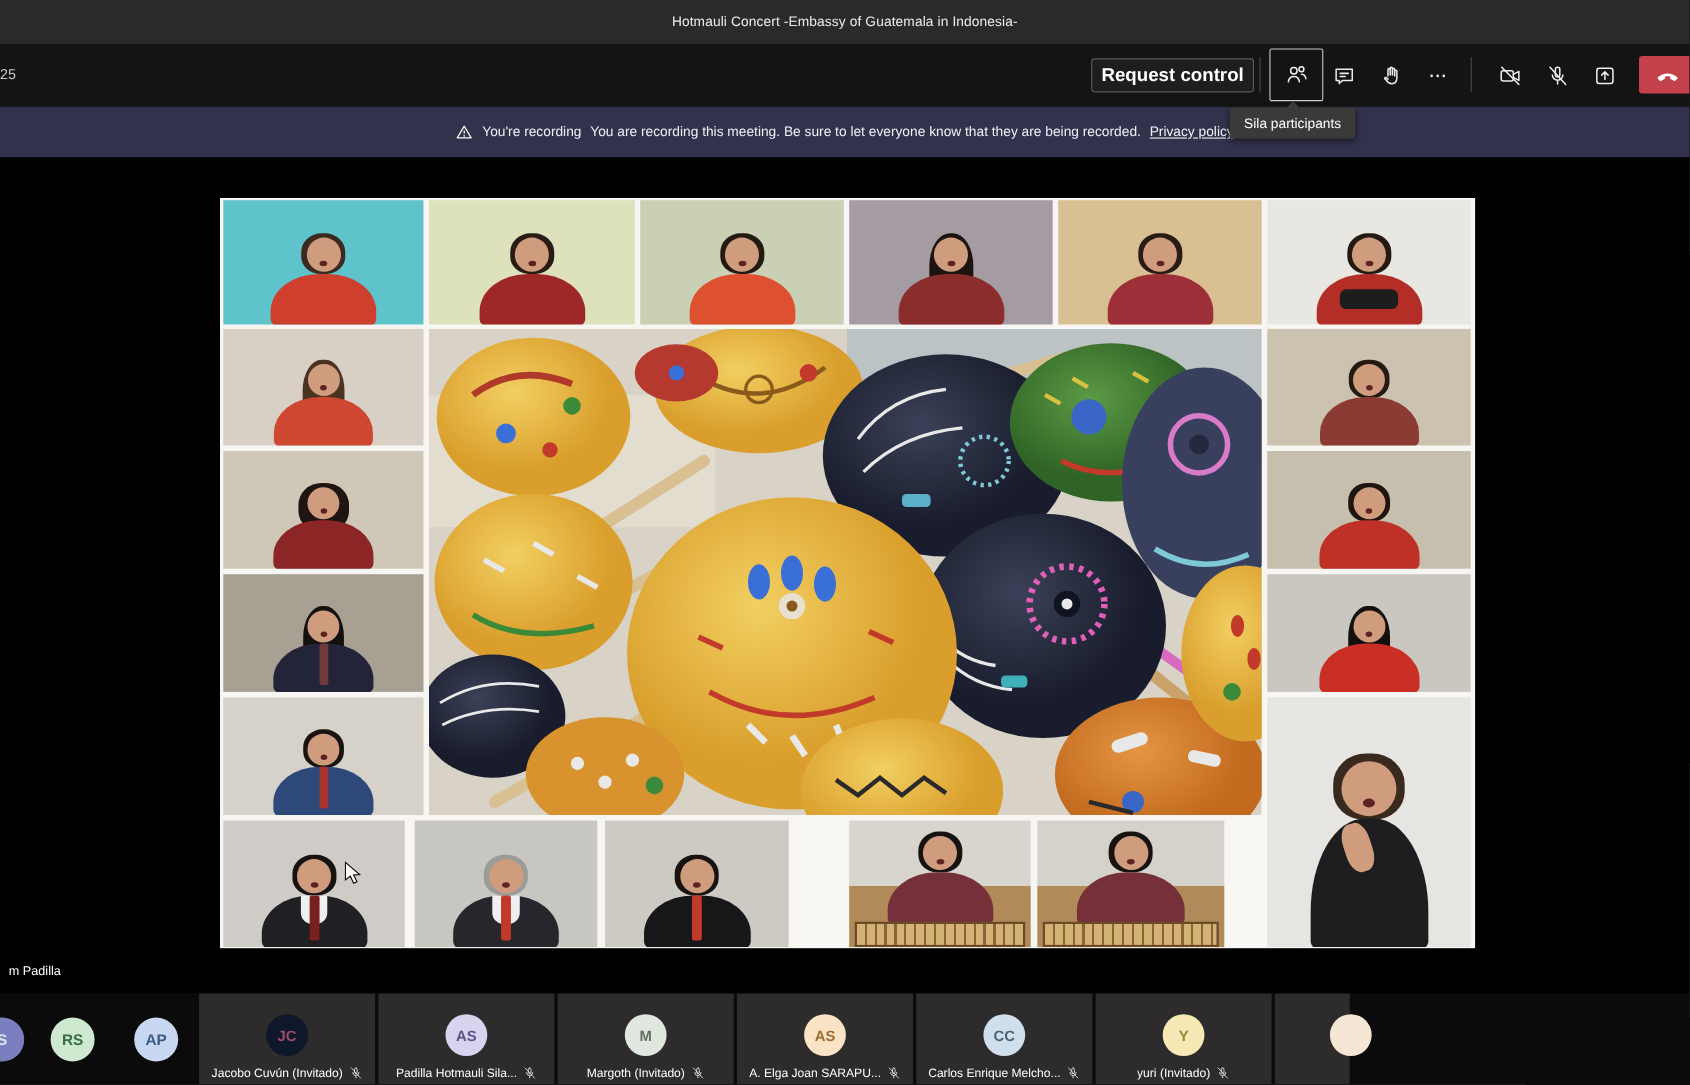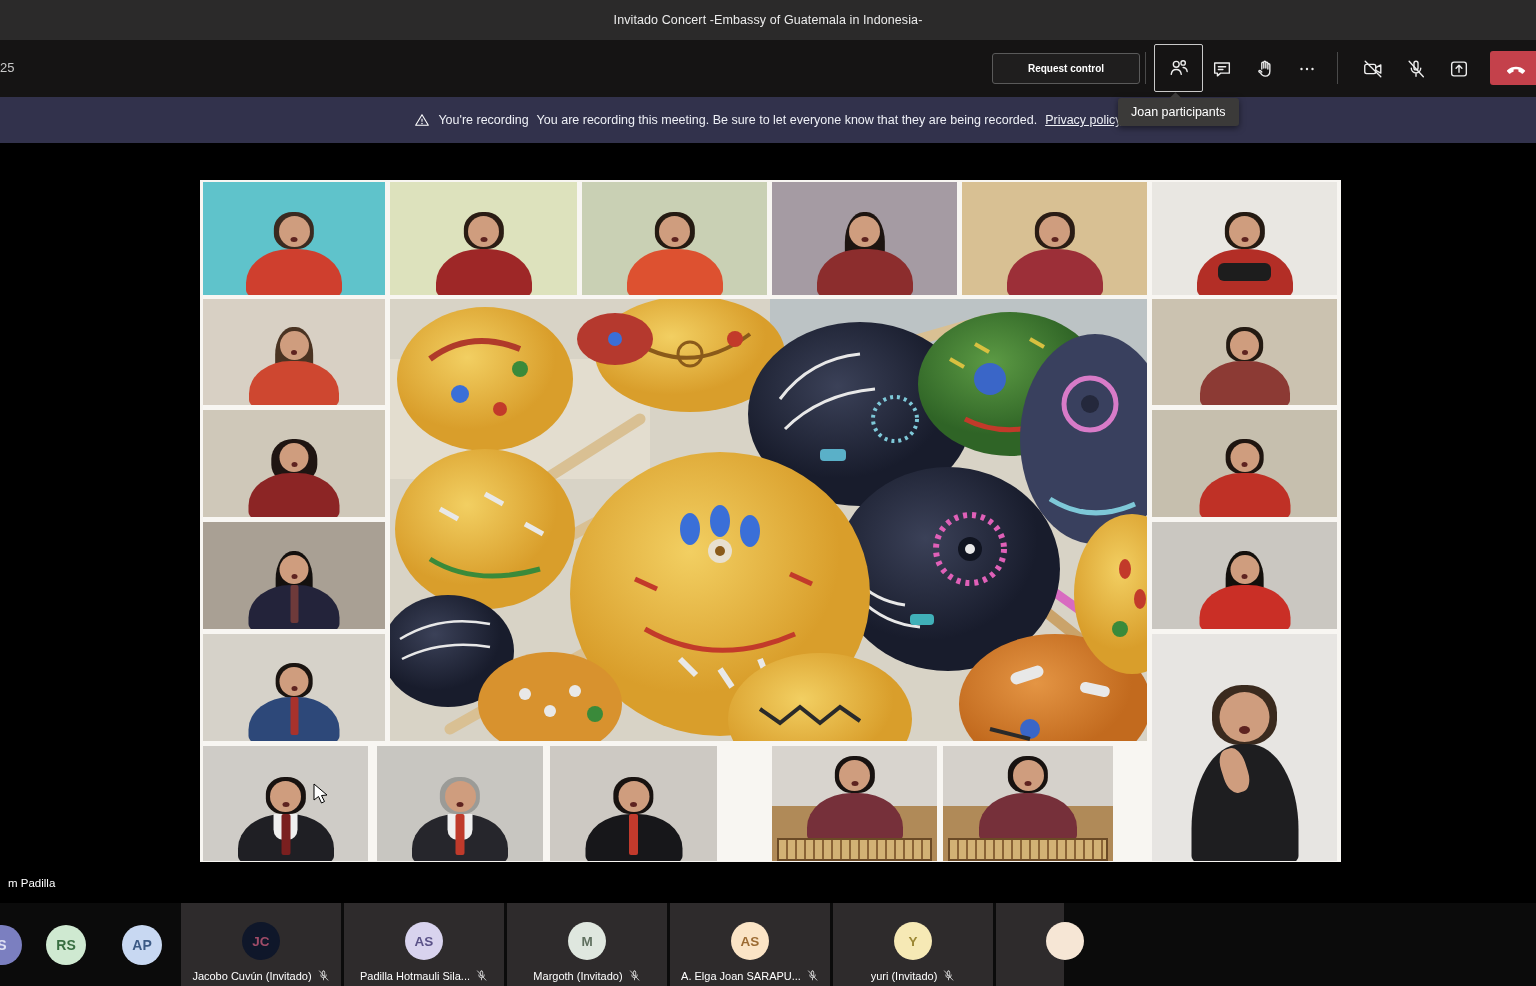--- a/index.html
+++ b/index.html
@@ -9,21 +9,21 @@
 
   
   .titlebar { position:absolute; left:0; top:0; width:1536px; height:40px; background:#2b2a2a;
     display:flex; align-items:center; justify-content:center; }
   .titlebar .title { color:#ececec; font-size:12.5px; letter-spacing:.1px; }
 
   
   .toolbar { position:absolute; left:0; top:40px; width:1536px; height:57px; background:#151414; }
   .timer-frag { position:absolute; left:0; top:60px; color:#c8c8c8; font-size:13px; }
   .req-btn { position:absolute; left:992px; top:53px; width:148px; height:31px; background:#1f1e1e;
-    border:1px solid #5a5a5a; border-radius:3px; color:#fff; font-size:10px; font-weight:600;
+    border:1px solid #5a5a5a; border-radius:3px; color:#fff; font-size:17px; font-weight:600;
     display:flex; align-items:center; justify-content:center; cursor:pointer; }
   .tb-divider { position:absolute; top:52px; width:1px; height:32px; background:#4a4a4a; }
   .icon-btn { position:absolute; top:56px; width:26px; height:26px; display:flex; align-items:center;
     justify-content:center; cursor:pointer; }
   .icon-btn svg { width:22px; height:22px; stroke:#ededed; fill:none; stroke-width:1.5;
     stroke-linecap:round; stroke-linejoin:round; }
   .focus-box { position:absolute; left:1154px; top:44px; width:49px; height:48px;
     border:1px solid #c9c9c9; border-radius:2px; display:flex; align-items:center; justify-content:center; cursor:pointer; }
   .hangup-btn { position:absolute; left:1490px; top:51px; width:60px; height:34px; background:#c4414b;
     border-radius:3px; display:flex; align-items:center; justify-content:flex-start; padding-left:14px; cursor:pointer; }
@@ -76,21 +76,21 @@
     justify-content:center; gap:5px; color:#fff; font-size:11px; padding:0 4px; }
   .ptile .pname span { white-space:nowrap; overflow:hidden; text-overflow:ellipsis; max-width:126px; }
   .pname svg { width:13px; height:13px; stroke:#e8e8e8; fill:none; stroke-width:1.5; stroke-linecap:round; flex:none; }
 </style>
 </head>
 <body>
 
 <div class="screen">
 
   <div class="titlebar">
-    <div class="title">Invitado Concert -Embassy of Guatemala in Indonesia-</div>
+    <div class="title">Hotmauli Concert -Embassy of Guatemala in Indonesia-</div>
   </div>
 
   <div class="toolbar"></div>
   <div class="timer-frag">25</div>
 
   <div class="req-btn">Request control</div>
   <div class="tb-divider" style="left:1145px"></div>
 
   <div class="focus-box">
     <span class="icon-btn" style="position:static">
@@ -153,21 +153,21 @@
     <svg viewBox="0 0 24 24">
         <path d="M12 4L21.5 20h-19z"></path>
         <path d="M12 10v4.5"></path>
         <circle cx="12" cy="17.2" r=".4" fill="#fff"></circle>
       </svg>
     <span class="b-bold">You're recording</span>
     <span>You are recording this meeting. Be sure to let everyone know that they are being recorded.</span>
     <span class="b-link">Privacy policy</span>
   </div>
 
-  <div class="tooltip">Joan participants</div>
+  <div class="tooltip">Sila participants</div>
 
   <div class="stage">
     <div class="video-region" id="videoRegion">
 
       <svg id="maracasArt" style="position: absolute; left: 190px; top: 119px; width: 757px; height: 442px;" viewBox="0 0 757 442" preserveAspectRatio="none">
         <defs>
           <radialGradient id="ygr" cx="40%" cy="35%">
               <stop offset="0%" stop-color="#f2cf62"></stop>
               <stop offset="100%" stop-color="#d99e2b"></stop>
             </radialGradient>
@@ -533,20 +533,31 @@
         <div class="pname">
           <span>A. Elga Joan SARAPU...</span>
           <svg viewBox="0 0 24 24">
             <rect x="9.8" y="3.5" width="4.4" height="9.5" rx="2.2"></rect>
             <path d="M6.8 11a5.2 5.2 0 0 0 10.4 0M12 16.5v3.5"></path>
             <path d="M4.5 3.5l15.5 17"></path>
           </svg>
         </div>
       </div>
       <div class="ptile">
+        <div class="avatar" style="background:#cfe0ec;color:#46657d">CC</div>
+        <div class="pname">
+          <span>Carlos Enrique Melcho...</span>
+          <svg viewBox="0 0 24 24">
+            <rect x="9.8" y="3.5" width="4.4" height="9.5" rx="2.2"></rect>
+            <path d="M6.8 11a5.2 5.2 0 0 0 10.4 0M12 16.5v3.5"></path>
+            <path d="M4.5 3.5l15.5 17"></path>
+          </svg>
+        </div>
+      </div>
+      <div class="ptile">
         <div class="avatar" style="background:#f6e9b5;color:#9c8734">Y</div>
         <div class="pname">
           <span>yuri (Invitado)</span>
           <svg viewBox="0 0 24 24">
             <rect x="9.8" y="3.5" width="4.4" height="9.5" rx="2.2"></rect>
             <path d="M6.8 11a5.2 5.2 0 0 0 10.4 0M12 16.5v3.5"></path>
             <path d="M4.5 3.5l15.5 17"></path>
           </svg>
         </div>
       </div>

